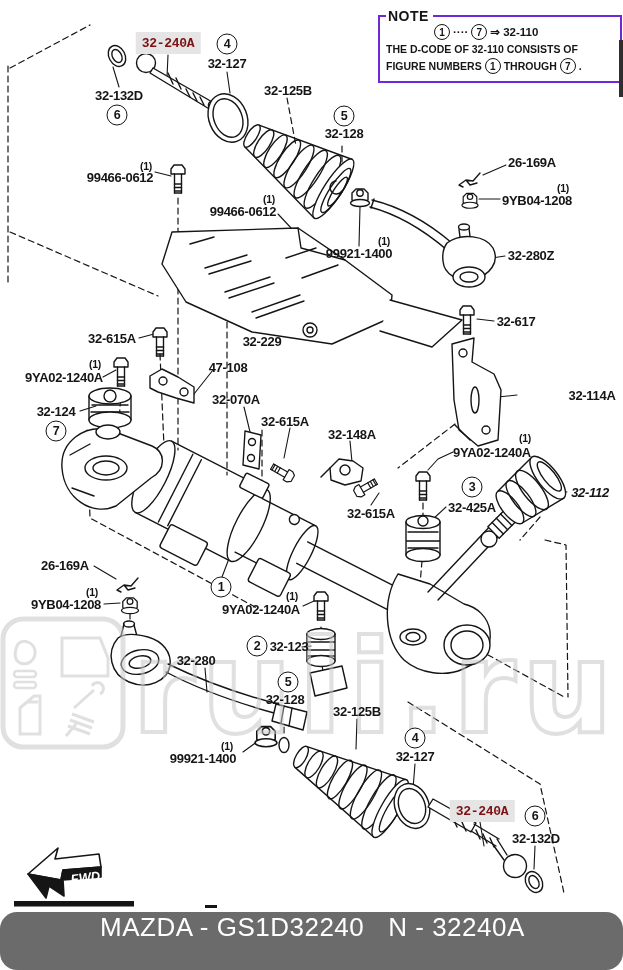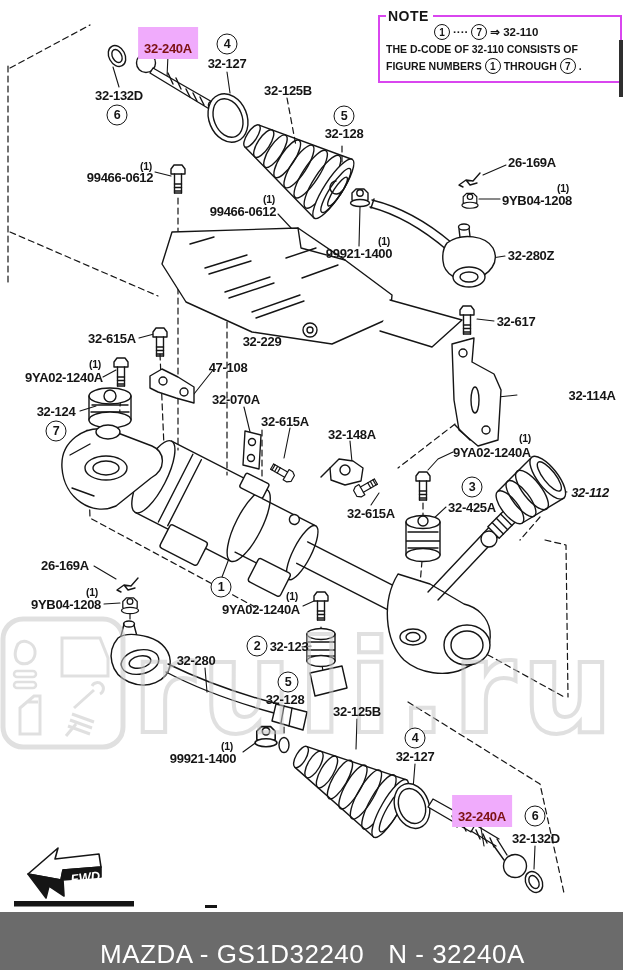--- a/index.html
+++ b/index.html
@@ -6,40 +6,40 @@
   body{width:623px;height:970px;position:relative;background:#ffffff;overflow:hidden;
        font-family:"Liberation Sans",sans-serif;}
   #diagram-svg{position:absolute;left:0;top:0;z-index:2;}
   
   .lbl{position:absolute;transform:translate(-50%,-50%);font:bold 13px "Liberation Sans",sans-serif;
        color:#151515;white-space:nowrap;letter-spacing:-0.3px;z-index:4;}
   .lbl.qty{font-size:10.5px;}
   .lbl.circle{width:19px;height:19px;border:1.7px solid #151515;border-radius:50%;
        background:#fff;display:flex;align-items:center;justify-content:center;
        font-size:12.5px;line-height:1;}
-  .lbl.highlight{background:#f0abfc;color:#7c1113;padding:14px 6px 3px 6px;}
+  .lbl.highlight{background:#e5e5e5;color:#7c1113;padding:4px 6px 3px 6px;font-family:Liberation Mono, monospace;}
   
-  .note-box{position:absolute;left:378px;top:15px;width:230px;border:2px solid #d946ef;
+  .note-box{position:absolute;left:378px;top:15px;width:230px;border:2px solid #6d28d9;
        background:#fff;z-index:4;padding:4px 4px 5px 6px;font:bold 10.5px "Liberation Sans",sans-serif;
        color:#151515;}
   .note-title{position:absolute;top:-9px;left:6px;background:#fff;padding:0 4px 0 2px;
        font:bold 14px "Liberation Sans",sans-serif;letter-spacing:0.5px;}
   .note-row{margin:3px 0 2px 0;display:flex;align-items:center;gap:3px;}
   .note-row.r1{padding-left:48px;font-size:11.5px;}
   .nc{display:inline-flex;width:14px;height:14px;border:1.4px solid #151515;border-radius:50%;
        align-items:center;justify-content:center;font-size:10px;flex:none;background:#fff;}
   
   .watermark{position:absolute;left:0px;top:616px;z-index:3;opacity:0.55;pointer-events:none;
        display:flex;align-items:flex-start;}
   .wm-text{font:bold 128px "DejaVu Sans",sans-serif;line-height:1;color:transparent;
        -webkit-text-stroke:4px #c7c7c7;letter-spacing:6px;margin-left:6px;margin-top:8px;}
   
   .footer{position:absolute;left:0;bottom:0;width:623px;height:58px;background:#6b6b6b;
-       z-index:5;display:flex;align-items:flex-end;color:#fff;
-       font:26px "Liberation Sans",sans-serif;letter-spacing:0.5px;}
+       z-index:5;display:flex;align-items:flex-start;color:#fff;
+       font:26px "Liberation Sans",sans-serif;letter-spacing:0.5px;border-radius:17px;}
   .footer span{white-space:pre;}
   .footer .f-left{margin-left:100px;}
   .footer .f-right{margin-left:24px;}
   .edge-strip{position:absolute;left:619px;top:40px;width:4px;height:57px;background:#2f2f2f;z-index:4;}
 </style>
 </head>
 <body>
 
 <div class="watermark">
   <svg width="126" height="134" viewBox="0 0 126 134">

